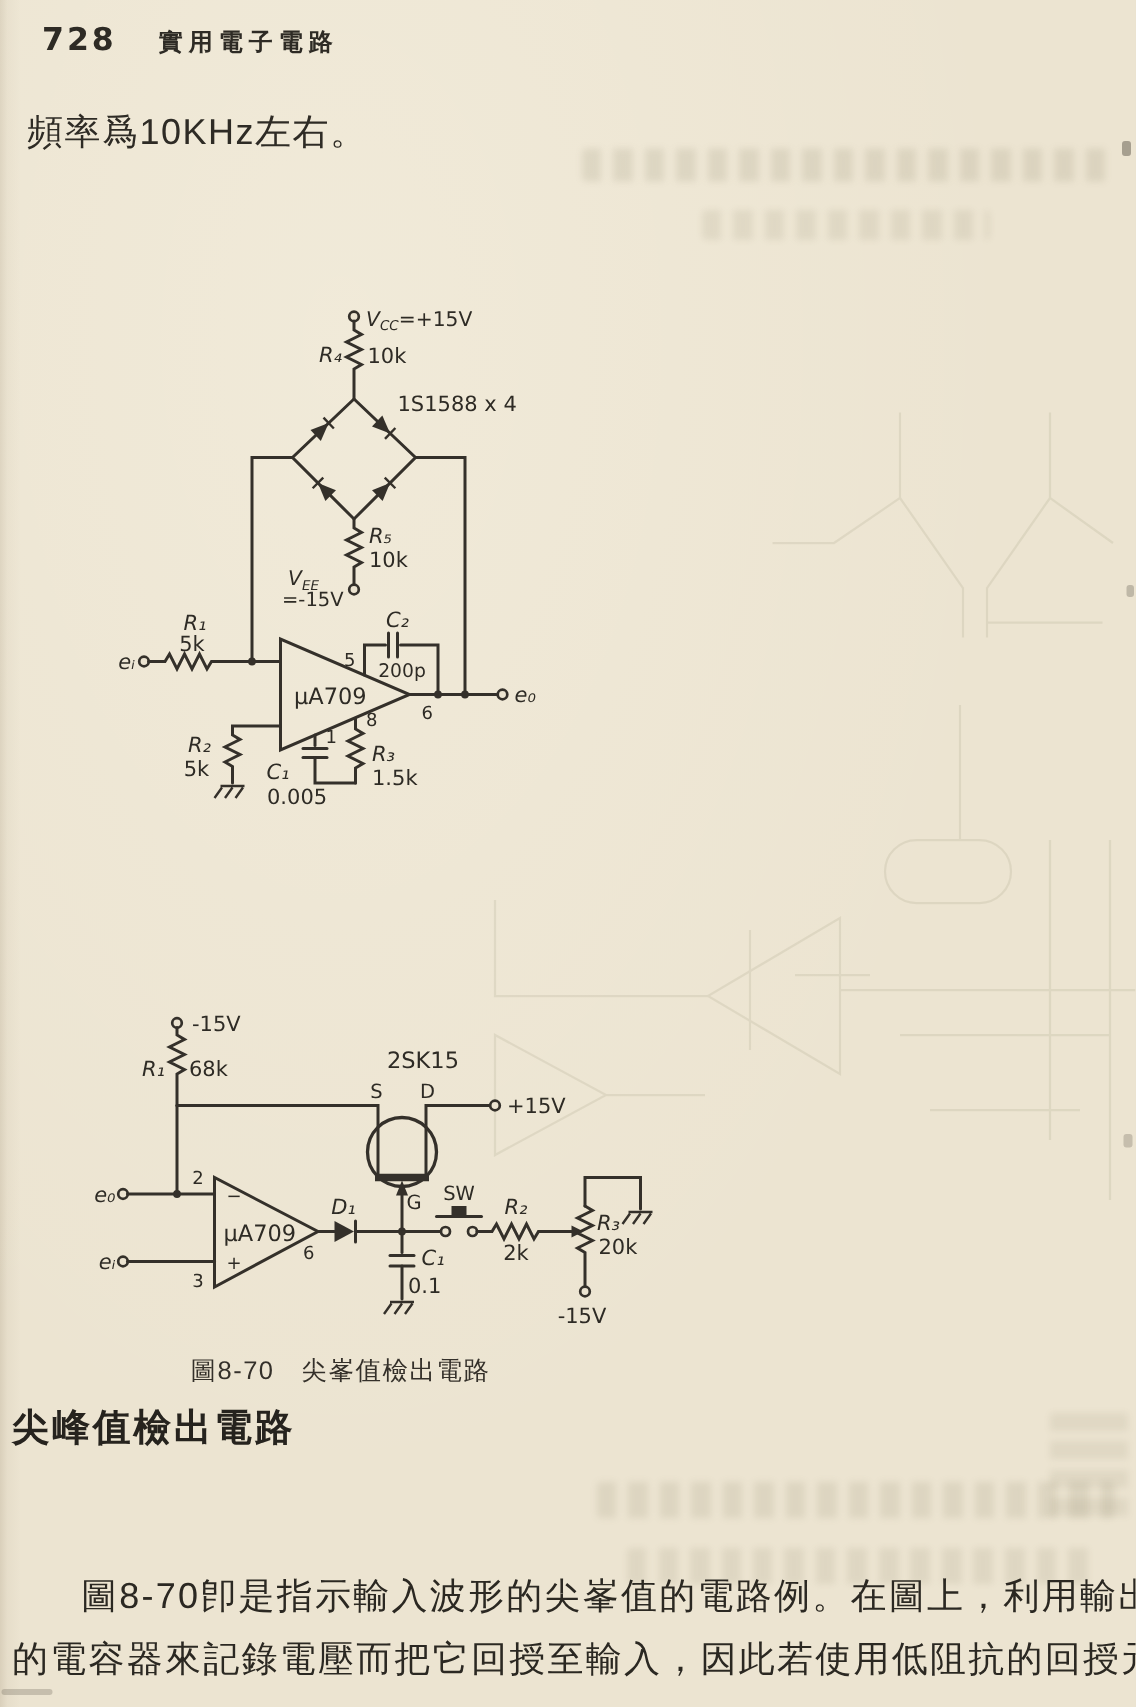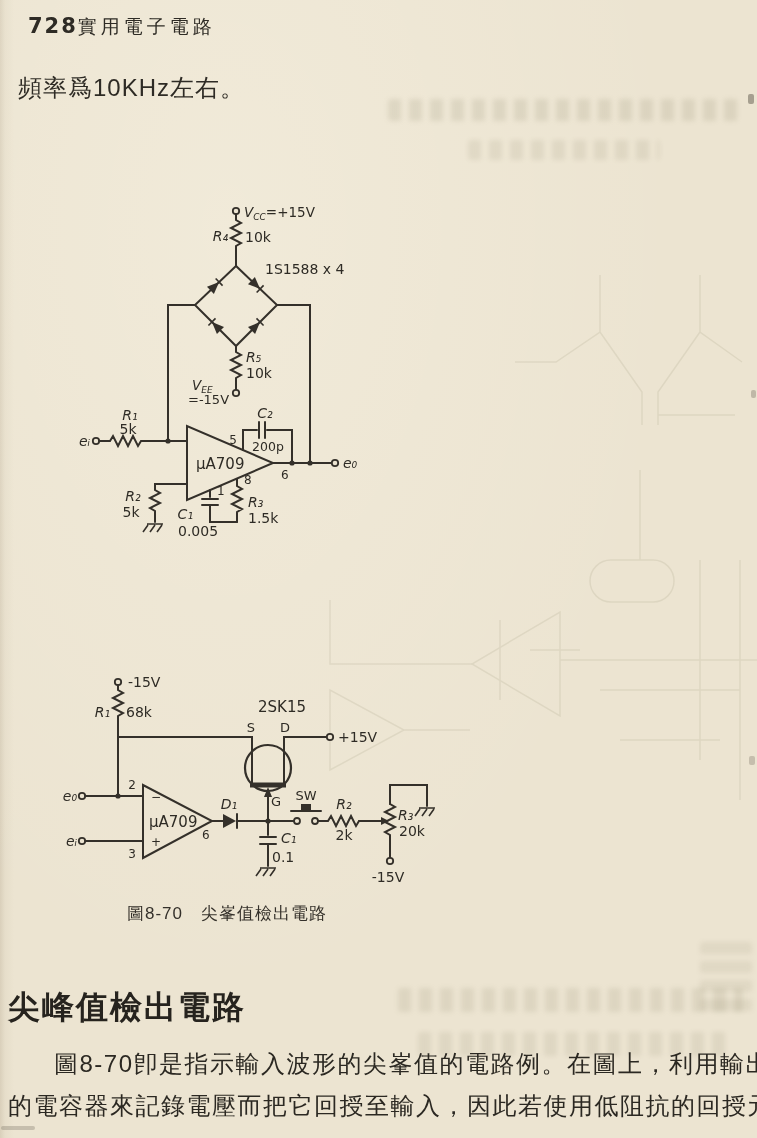--- a/index.html
+++ b/index.html
@@ -13,25 +13,25 @@
     position:absolute;inset:0;
     background:
       radial-gradient(ellipse at 30% 20%, rgba(255,252,240,.25), transparent 60%),
       linear-gradient(90deg, rgba(120,100,70,.16) 0px, rgba(120,100,70,.05) 5px, transparent 14px),
       #ece4d1;
     color:#2e2b25;
   }
   
   .hdr{position:absolute;top:14px;left:28px;display:flex;align-items:baseline;}
   .pagenum{font-weight:bold;font-size:21px;letter-spacing:2px;font-family:"DejaVu Sans",sans-serif;}
-  .booktitle{font-weight:normal;font-size:19px;letter-spacing:4px;}
+  .booktitle{font-weight:bold;font-size:16px;letter-spacing:4px;margin-left:28px;}
   .intro{position:absolute;top:72px;left:18px;font-size:24px;letter-spacing:1px;}
   
   .cap{position:absolute;font-size:17px;letter-spacing:1px;color:#34302a;}
-  .heading{position:absolute;top:986px;left:8px;font-size:32px;font-weight:bold;letter-spacing:2px;color:#262younger3;color:#26231e;}
+  .heading{position:absolute;top:935px;left:8px;font-size:25px;font-weight:bold;letter-spacing:2px;color:#262younger3;color:#26231e;}
   .bodyline{position:absolute;font-size:24px;letter-spacing:1.5px;color:#2b2822;white-space:nowrap;}
   
   svg text{fill:#2e2b25;font-family:"DejaVu Sans",sans-serif;}
   .ref{font-style:italic;font-size:14px;}
   .val{font-size:14px;}
   .pin{font-size:12px;}
   .big{font-size:15px;}
   .sub{font-size:9px;font-style:italic;}
   .wire{stroke:#34302a;stroke-width:2;fill:none;stroke-linecap:round;}
   .thin{stroke:#34302a;stroke-width:1.6;fill:none;}

